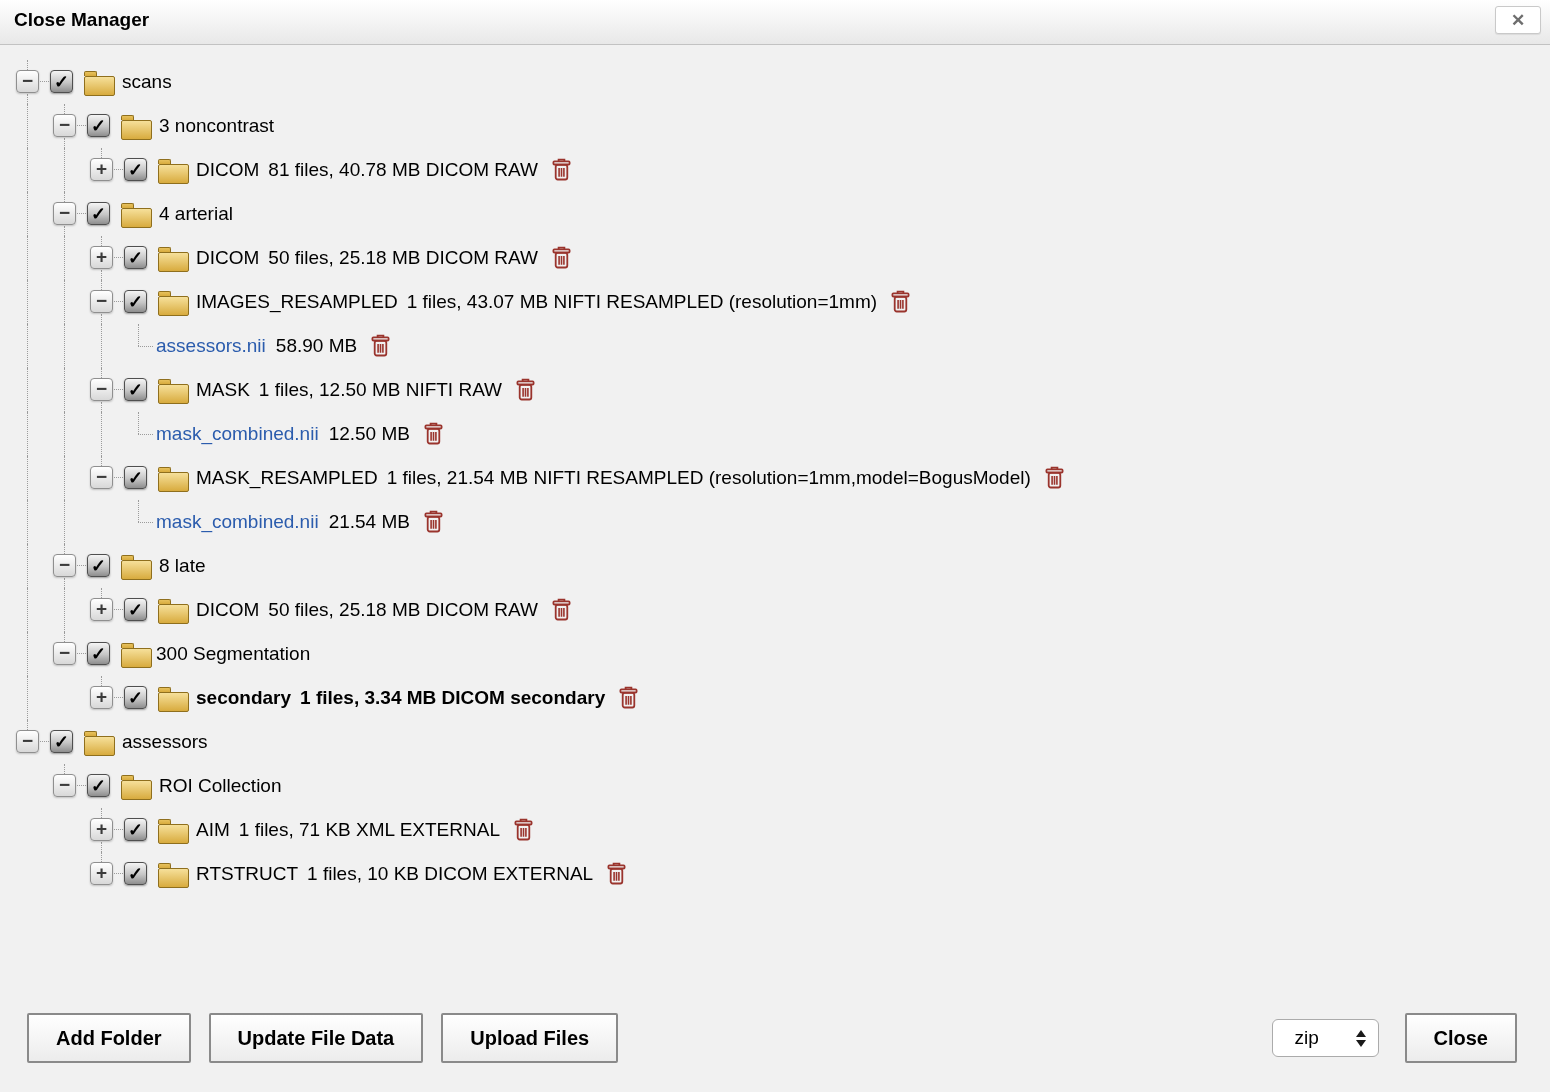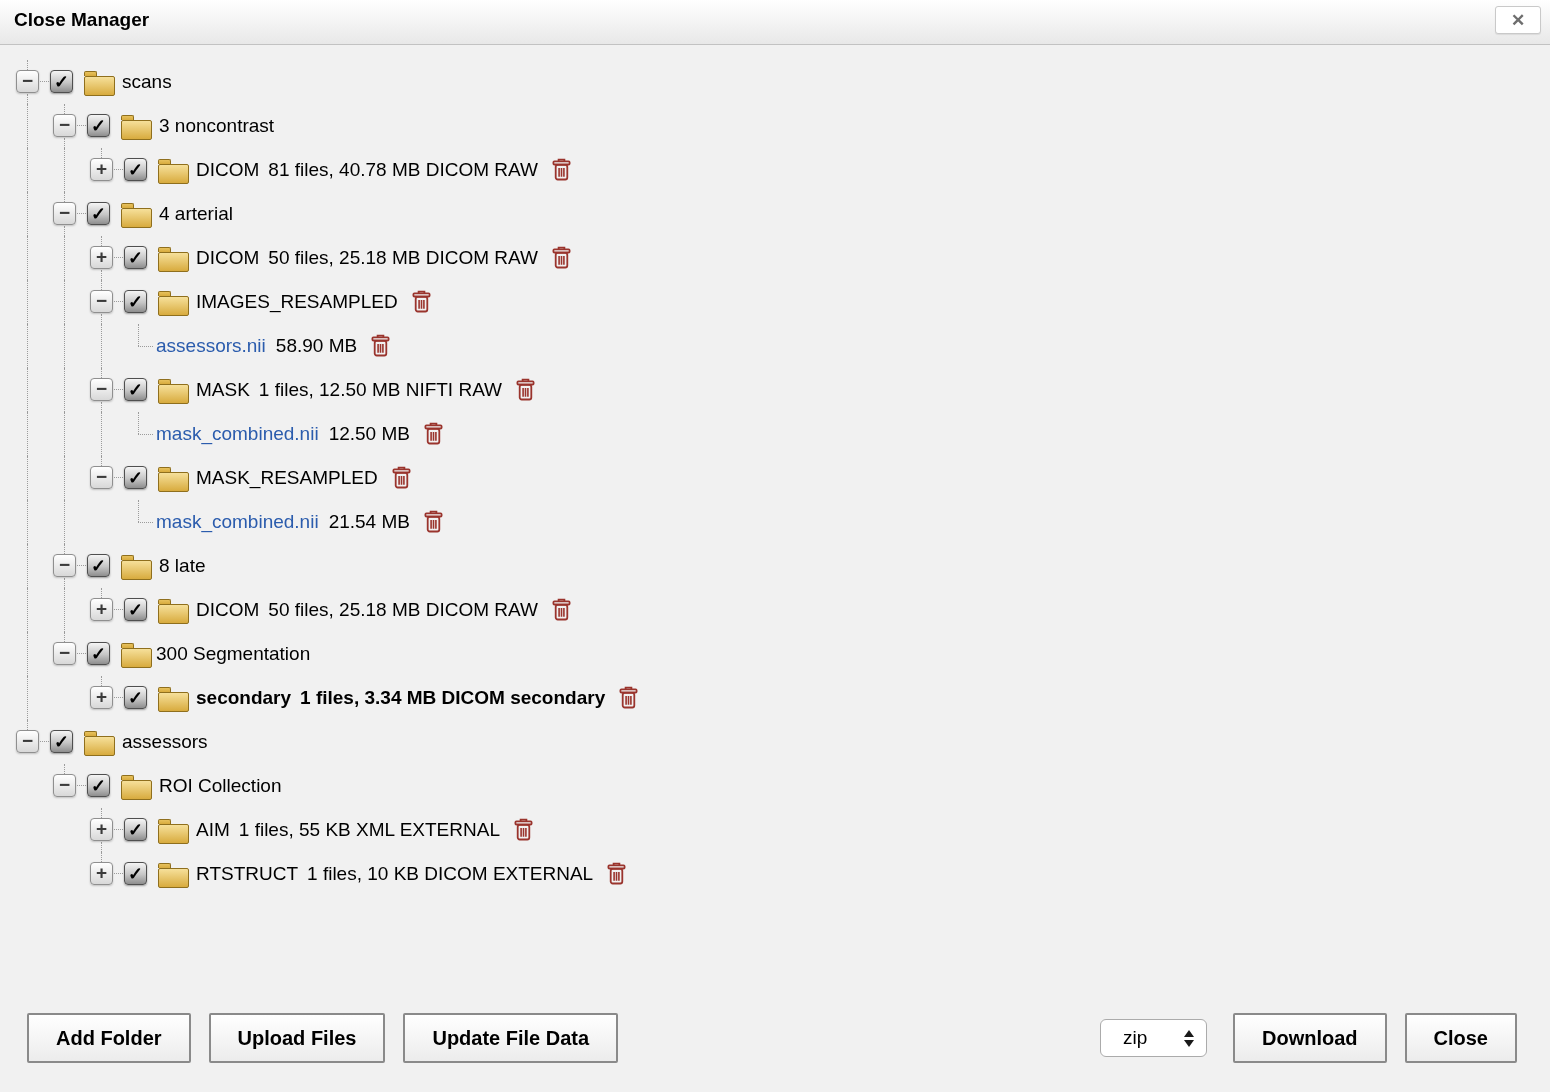--- a/index.html
+++ b/index.html
@@ -208,20 +208,21 @@
         <span class="vguide" style="left: 27px; top: 0px; height: 44px;"></span>
         <span class="vguide" style="left: 64px; top: 0px; height: 44px;"></span>
         <span class="vguide" style="left: 101px; top: 0px; height: 10px;"></span>
         <span class="vguide" style="left: 101px; top: 34px; height: 10px;"></span>
         <span class="ctrl expander" style="left: 90px;">−</span>
         <span class="hguide" style="left: 114px;"></span>
         <span class="ctrl checkbox" style="left: 124px;">✓</span>
         <span class="folder" style="left: 158px;"></span>
         <span class="rowtext" style="left: 196px;">
           <span class="label">IMAGES_RESAMPLED</span>
+          <span class="meta">1 files, 43.07 MB NIFTI RESAMPLED (resolution=1mm)</span>
           <span class="trashwrap">
             <svg width="21" height="24" viewBox="0 0 21 24">
               <g fill="none" stroke="#9a342d" stroke-width="1.8">
                 <path d="M7.6 3.2 V1.7 H13.4 V3.2"></path>
                 <rect x="2.4" y="3.4" width="16.2" height="3.1" rx="1"></rect>
                 <rect x="4.7" y="6.9" width="11.6" height="14.6" rx="2"></rect>
                 <path stroke-width="1.6" d="M8.1 9.9 v8.8 M10.5 9.9 v8.8 M12.9 9.9 v8.8"></path>
               </g>
             </svg>
           </span>
@@ -296,20 +297,21 @@
       <div class="row">
         <span class="vguide" style="left: 27px; top: 0px; height: 44px;"></span>
         <span class="vguide" style="left: 64px; top: 0px; height: 44px;"></span>
         <span class="vguide" style="left: 101px; top: 0px; height: 10px;"></span>
         <span class="ctrl expander" style="left: 90px;">−</span>
         <span class="hguide" style="left: 114px;"></span>
         <span class="ctrl checkbox" style="left: 124px;">✓</span>
         <span class="folder" style="left: 158px;"></span>
         <span class="rowtext" style="left: 196px;">
           <span class="label">MASK_RESAMPLED</span>
+          <span class="meta">1 files, 21.54 MB NIFTI RESAMPLED (resolution=1mm,model=BogusModel)</span>
           <span class="trashwrap">
             <svg width="21" height="24" viewBox="0 0 21 24">
               <g fill="none" stroke="#9a342d" stroke-width="1.8">
                 <path d="M7.6 3.2 V1.7 H13.4 V3.2"></path>
                 <rect x="2.4" y="3.4" width="16.2" height="3.1" rx="1"></rect>
                 <rect x="4.7" y="6.9" width="11.6" height="14.6" rx="2"></rect>
                 <path stroke-width="1.6" d="M8.1 9.9 v8.8 M10.5 9.9 v8.8 M12.9 9.9 v8.8"></path>
               </g>
             </svg>
           </span>
@@ -425,21 +427,21 @@
       </div>
       <div class="row">
         <span class="vguide" style="left: 101px; top: 0px; height: 10px;"></span>
         <span class="vguide" style="left: 101px; top: 34px; height: 10px;"></span>
         <span class="ctrl expander" style="left: 90px;">+</span>
         <span class="hguide" style="left: 114px;"></span>
         <span class="ctrl checkbox" style="left: 124px;">✓</span>
         <span class="folder" style="left: 158px;"></span>
         <span class="rowtext" style="left: 196px;">
           <span class="label">AIM</span>
-          <span class="meta">1 files, 55 KB XML EXTERNAL</span>
+          <span class="meta">1 files, 71 KB XML EXTERNAL</span>
           <span class="trashwrap">
             <svg width="21" height="24" viewBox="0 0 21 24">
               <g fill="none" stroke="#9a342d" stroke-width="1.8">
                 <path d="M7.6 3.2 V1.7 H13.4 V3.2"></path>
                 <rect x="2.4" y="3.4" width="16.2" height="3.1" rx="1"></rect>
                 <rect x="4.7" y="6.9" width="11.6" height="14.6" rx="2"></rect>
                 <path stroke-width="1.6" d="M8.1 9.9 v8.8 M10.5 9.9 v8.8 M12.9 9.9 v8.8"></path>
               </g>
             </svg>
           </span>
@@ -463,27 +465,26 @@
                 <path stroke-width="1.6" d="M8.1 9.9 v8.8 M10.5 9.9 v8.8 M12.9 9.9 v8.8"></path>
               </g>
             </svg>
           </span>
         </span>
       </div>
     </div>
 
   <div class="footer">
     <button class="btn">Add Folder</button>
+    <button class="btn">Update File Data</button>
     <button class="btn">Upload Files</button>
-    <button class="btn">Update File Data</button>
     <span class="spacer"></span>
     <span class="select">
       <span>zip</span>
       <span class="updown">
           <span class="up"></span>
           <span class="down"></span>
         </span>
     </span>
-    <button class="btn">Download</button>
     <button class="btn">Close</button>
   </div>
 
 </div>
 
 </body></html>

